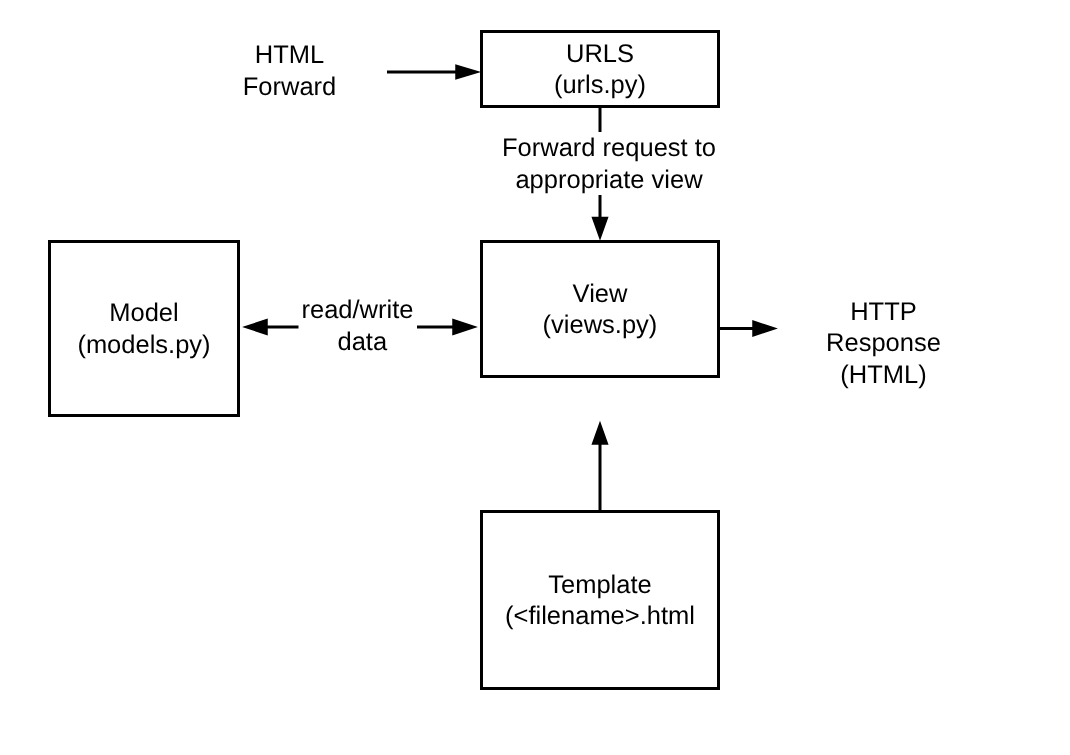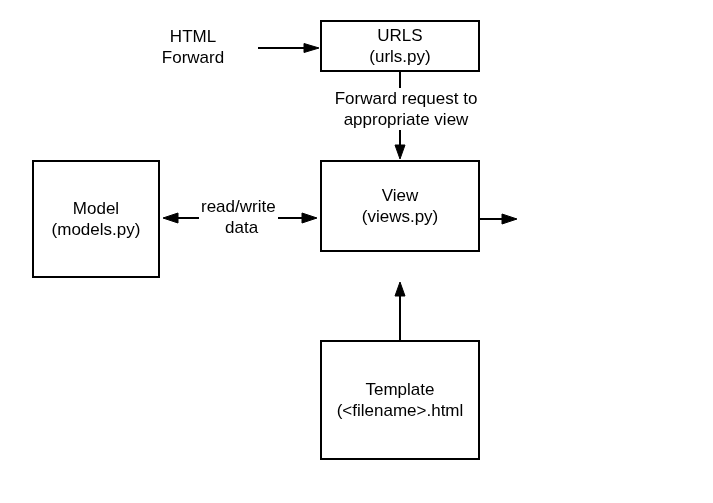--- a/index.html
+++ b/index.html
@@ -136,14 +136,18 @@
   <div class="label label-forward">
     <div>Forward request to</div>
     <div>appropriate view</div>
   </div>
 
   <div class="label label-read-write">
     <div>read/write</div>
     <div class="indent">data</div>
   </div>
 
+  <div class="label label-http-response">
+    <div>HTTP Response</div>
+    <div>(HTML)</div>
+  </div>
 
 </div>
 
 </body></html>

